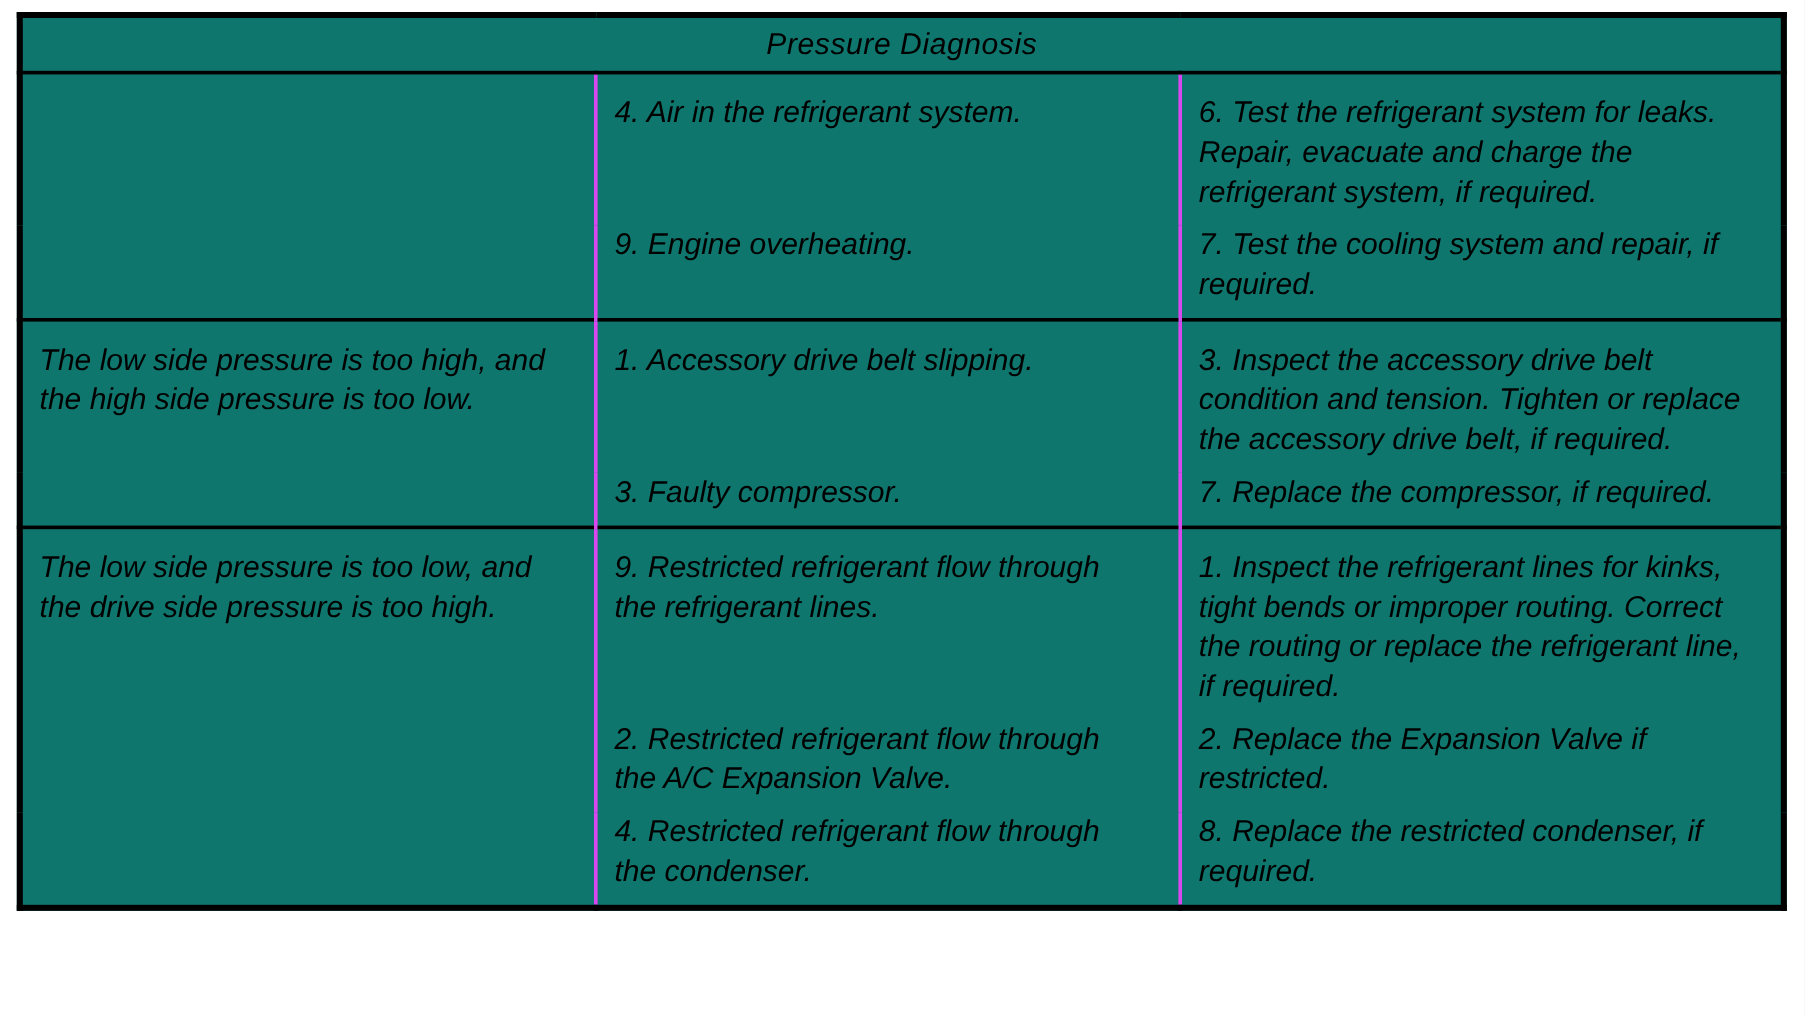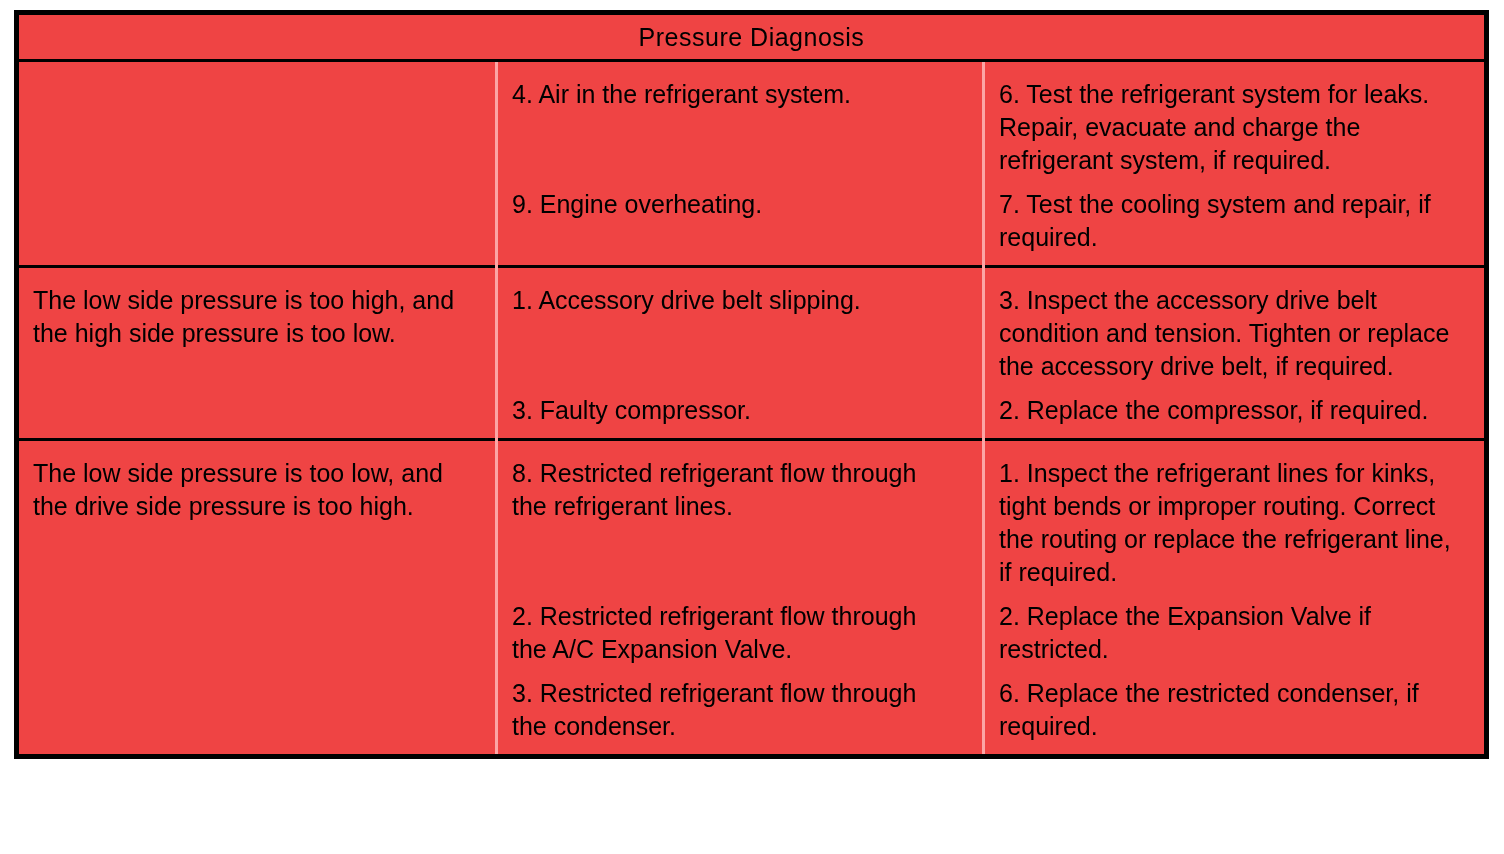--- a/index.html
+++ b/index.html
@@ -12,31 +12,32 @@
     height: 854px;
     box-sizing: border-box;
     padding: 10px 14px;
     font-family: "Liberation Sans", "DejaVu Sans", sans-serif;
     color: #000000;
   }
   table.diag {
     border-collapse: collapse;
     table-layout: fixed;
     width: 1475px;
-    background: #ef4444;
+    background: #0f766e;
+    font-style: italic;
   }
   table.diag { border: 5px solid #000000; }
   col.c1 { width: 480px; }
   col.c2 { width: 487px; }
   col.c3 { width: 503px; }
   td {
     vertical-align: top;
     font-size: 25px;
     line-height: 33px;
-    border-left: 3px solid #fca5a5;
+    border-left: 3px solid #d946ef;
     padding: 0 26px 11px 14px;
     word-wrap: break-word;
   }
   tr.title-row td {
     text-align: center;
     border-left: none;
     border-bottom: 3px solid #000000;
     padding: 6px 0 5px 0;
     letter-spacing: 0.5px;
   }
@@ -71,30 +72,30 @@
     <td>7. Test the cooling system and repair, if required.</td>
   </tr>
 
   <tr class="group-first">
     <td class="cond" rowspan="2">The low side pressure is too high, and the high side pressure is too low.</td>
     <td>1. Accessory drive belt slipping.</td>
     <td>3. Inspect the accessory drive belt condition and tension. Tighten or replace the accessory drive belt, if required.</td>
   </tr>
   <tr>
     <td>3. Faulty compressor.</td>
-    <td>2. Replace the compressor, if required.</td>
+    <td>7. Replace the compressor, if required.</td>
   </tr>
 
   <tr class="group-first">
     <td class="cond" rowspan="3">The low side pressure is too low, and the drive side pressure is too high.</td>
-    <td>8. Restricted refrigerant flow through the refrigerant lines.</td>
+    <td>9. Restricted refrigerant flow through the refrigerant lines.</td>
     <td>1. Inspect the refrigerant lines for kinks, tight bends or improper routing. Correct the routing or replace the refrigerant line, if required.</td>
   </tr>
   <tr>
     <td>2. Restricted refrigerant flow through the A/C Expansion Valve.</td>
     <td>2. Replace the Expansion Valve if restricted.</td>
   </tr>
   <tr>
-    <td>3. Restricted refrigerant flow through the condenser.</td>
-    <td>6. Replace the restricted condenser, if required.</td>
+    <td>4. Restricted refrigerant flow through the condenser.</td>
+    <td>8. Replace the restricted condenser, if required.</td>
   </tr>
 </tbody>
   </table>
 
 </body></html>

